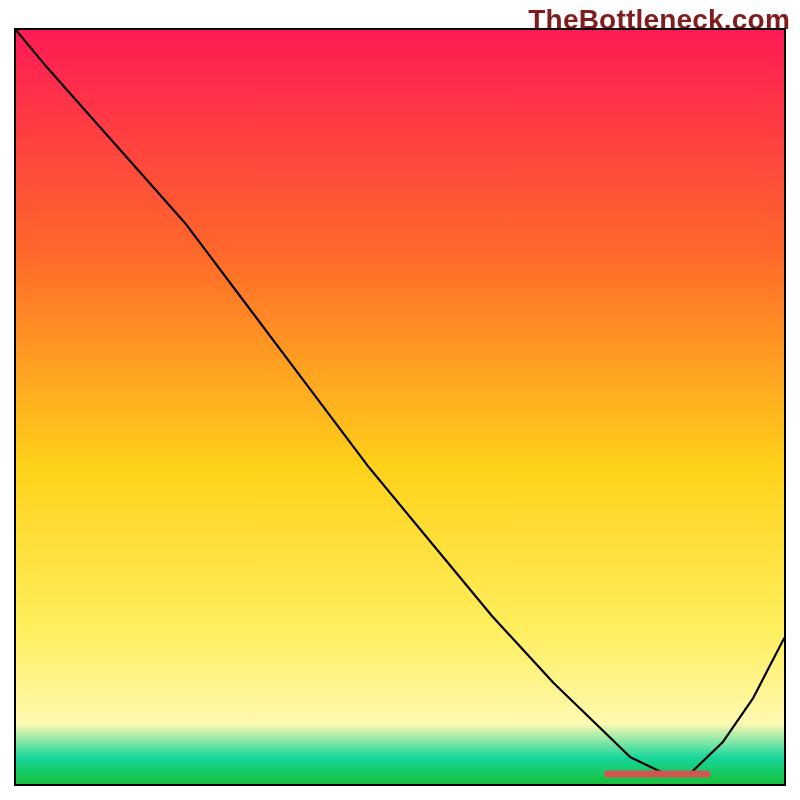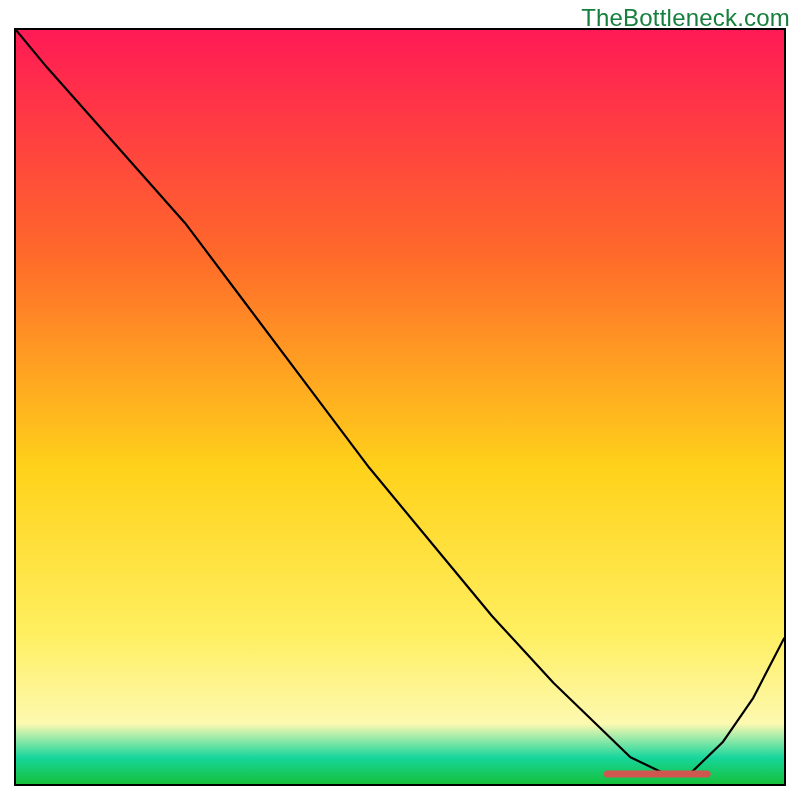--- a/index.html
+++ b/index.html
@@ -13,23 +13,23 @@
   }
   .wrap {
     position: relative;
     width: 800px;
     height: 800px;
   }
   .watermark {
     position: absolute;
     top: 4px;
     right: 10px;
-    font-size: 24px;
-    font-weight: 400;
-    color: #15803d;
+    font-size: 28px;
+    font-weight: 700;
+    color: #7f1d1d;
     letter-spacing: 0.2px;
     user-select: none;
   }
   .plot-outer {
     position: absolute;
     left: 14px;
     top: 28px;
     width: 772px;
     height: 758px;
     border: 2px solid #000;

